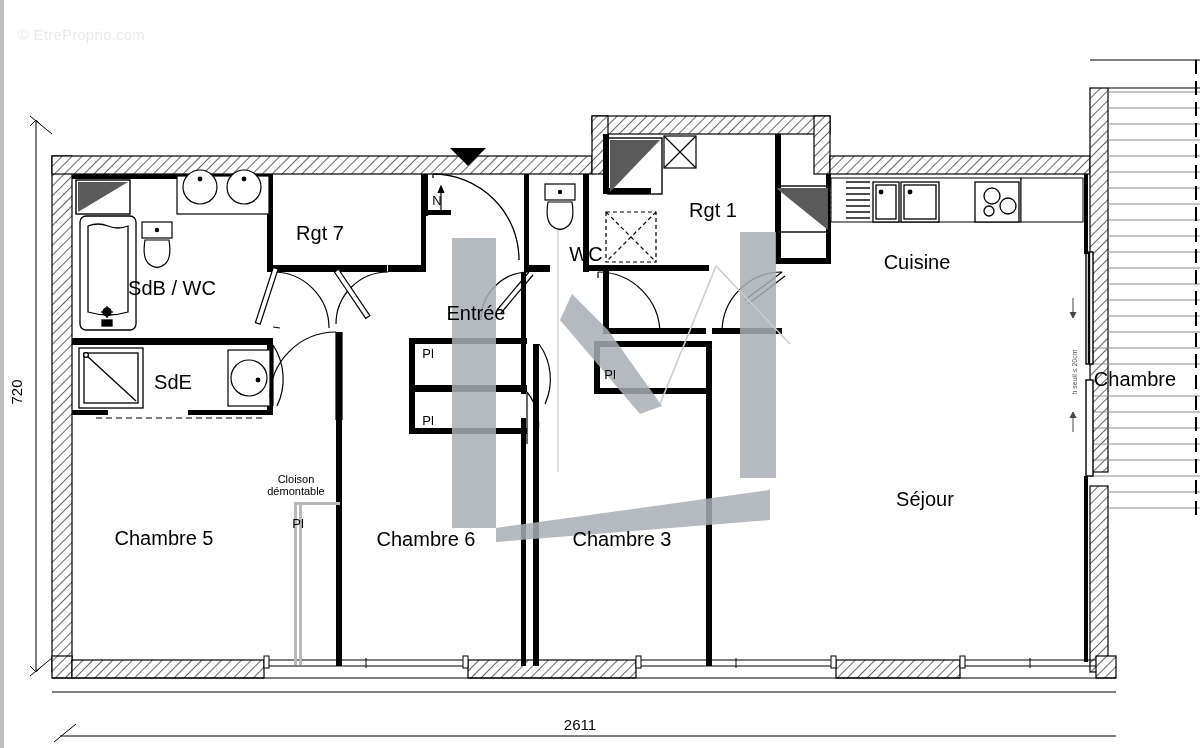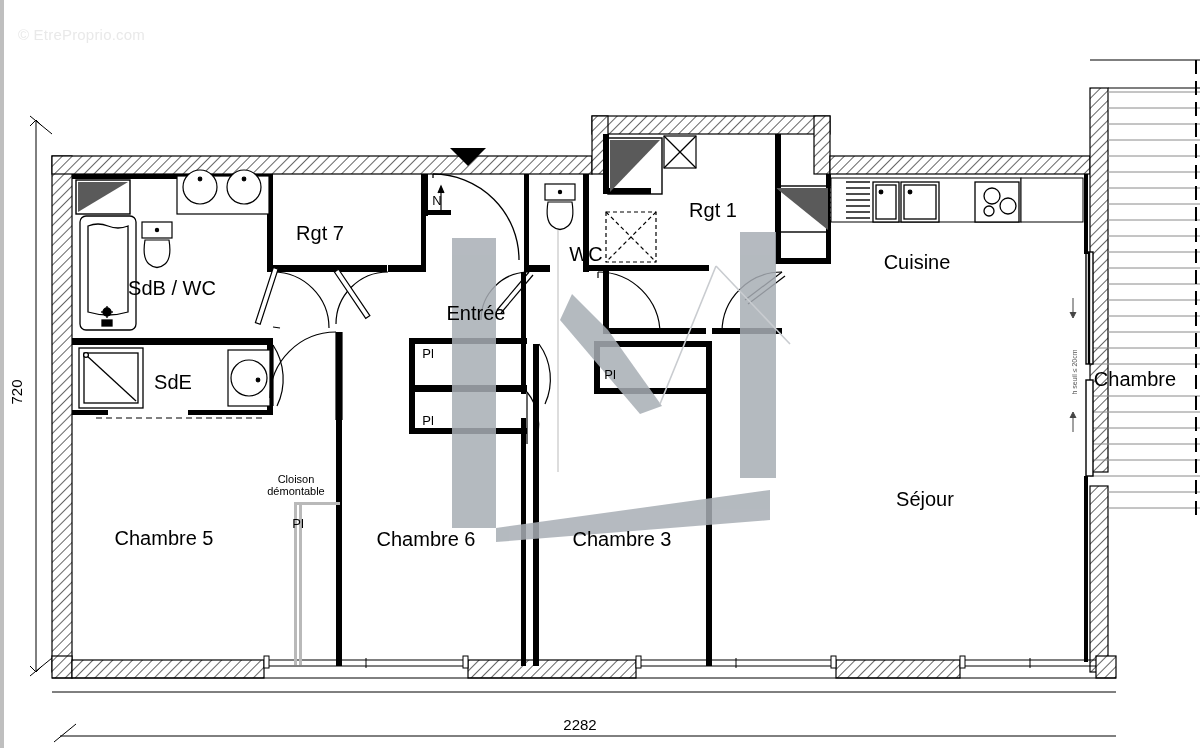--- a/index.html
+++ b/index.html
@@ -392,16 +392,16 @@
 
   <div class="lbl xs" style="left:296px;top:485px">
     <span>Cloison</span><br>
     <span>démontable</span>
   </div>
 
   <div class="lbl tiny rot90" style="left:1074px;top:372px">h seuil ≤ 20cm</div>
 
   <div class="lbl sm" style="left:437px;top:200px">N</div>
 
-  <div class="lbl dim" style="left:580px;top:724px">2282</div>
+  <div class="lbl dim" style="left:580px;top:724px">2611</div>
   <div class="lbl dim rot90" style="left:16px;top:392px">720</div>
 
 </div>
 
 </body></html>

